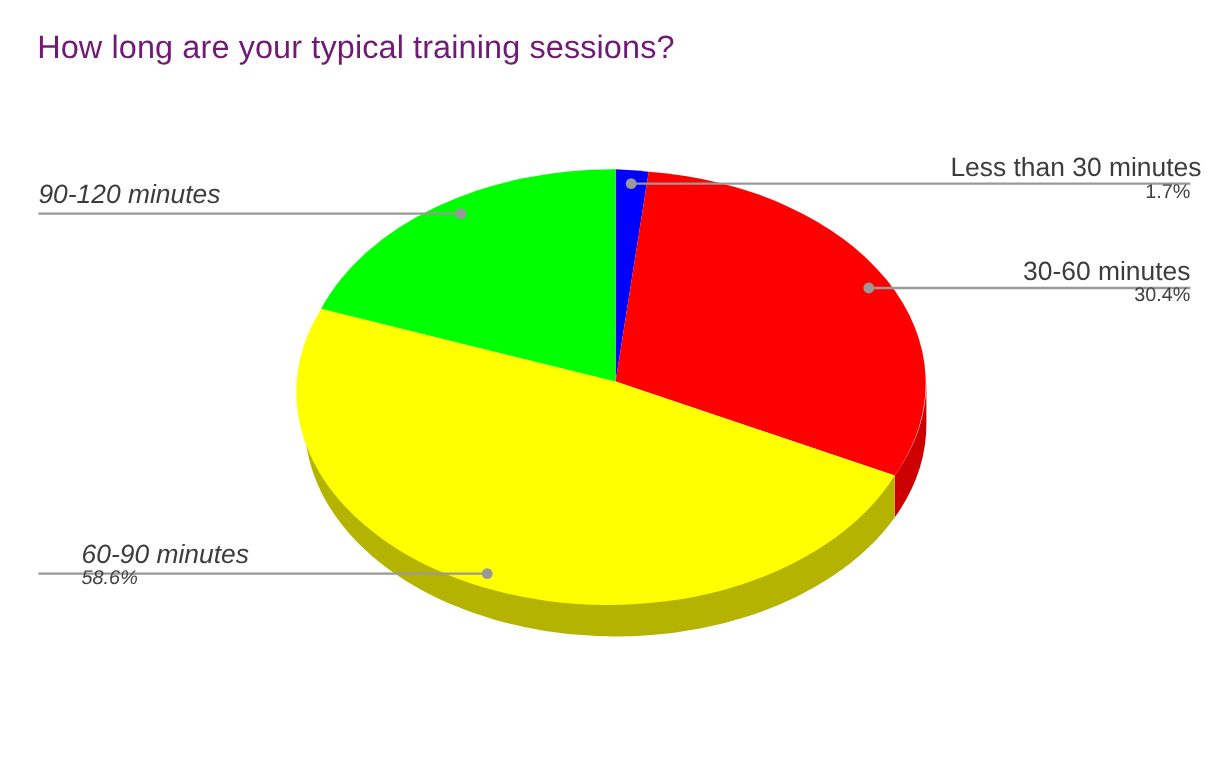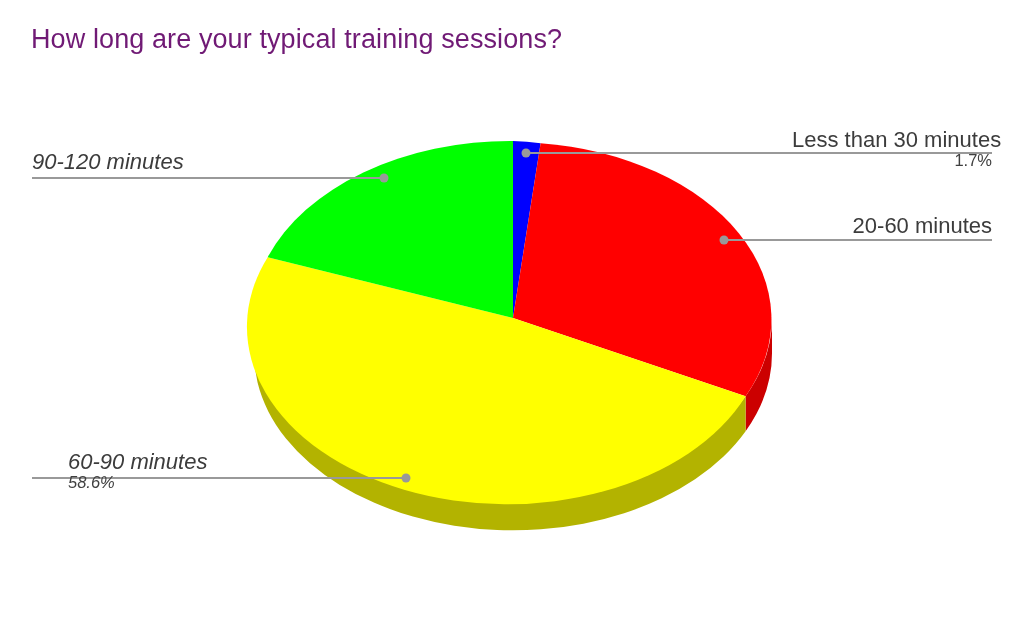--- a/index.html
+++ b/index.html
@@ -122,21 +122,22 @@
       <circle cx="406" cy="478" r="4.5"></circle>
     </g>
   </svg>
 
   <div class="callout right" id="cal-0">
     <div class="name">Less than 30 minutes</div>
     <div class="pct">1.7%</div>
   </div>
 
   <div class="callout right" id="cal-1">
-    <div class="name">20-60 minutes</div>
+    <div class="name">30-60 minutes</div>
+    <div class="pct">30.4%</div>
   </div>
 
   <div class="callout left" id="cal-2">
     <div class="name">90-120 minutes</div>
   </div>
 
   <div class="callout left" id="cal-3">
     <div class="name">60-90 minutes</div>
     <div class="pct">58.6%</div>
   </div>

